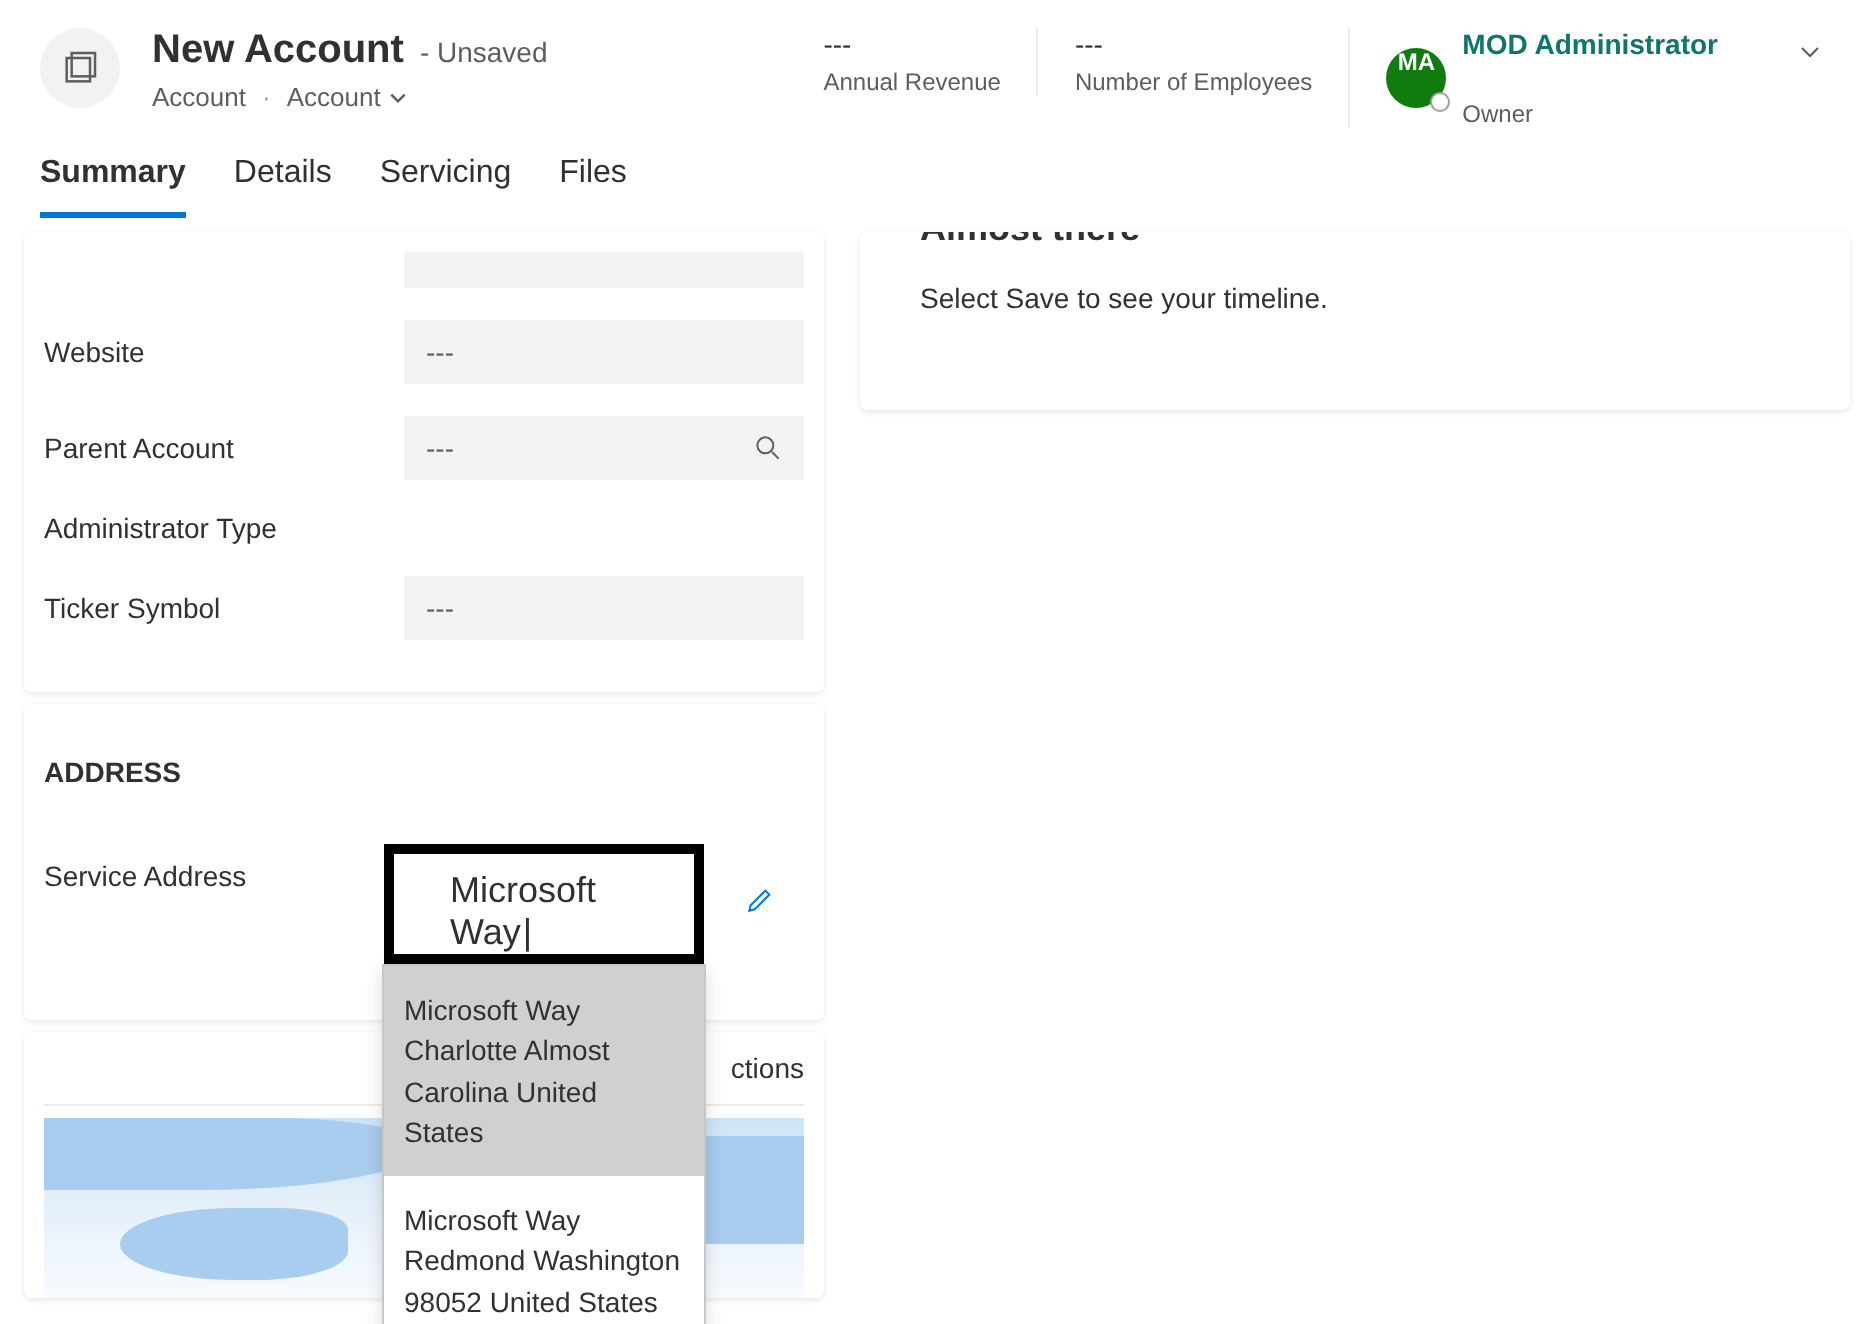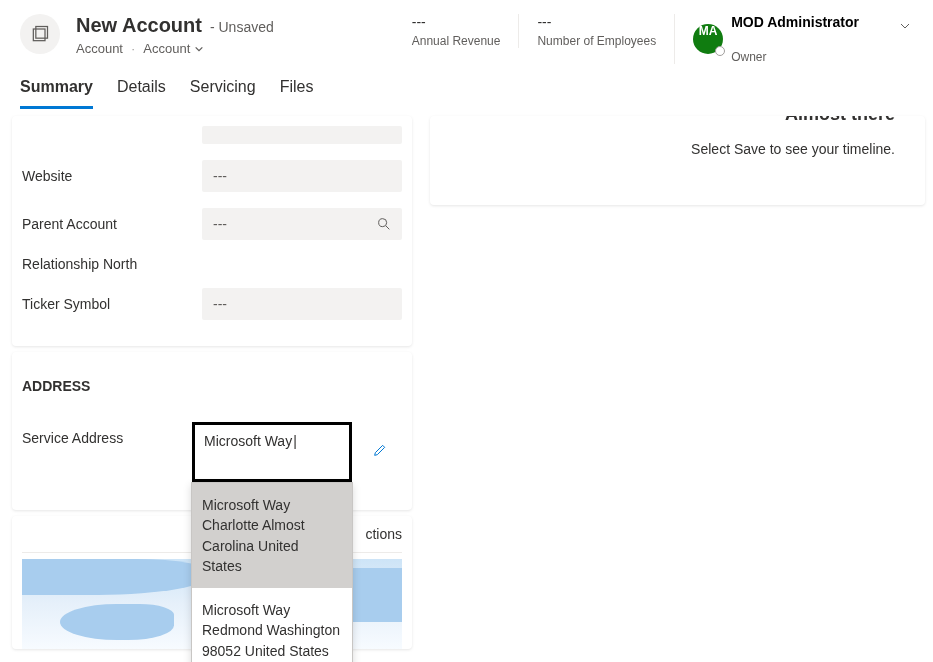--- a/index.html
+++ b/index.html
@@ -37,21 +37,21 @@
     .owner-field { display: flex; align-items: center; gap: 8px; }
     .avatar {
       width: 30px; height: 30px; border-radius: 50%; background: #107c10;
       color: #fff; font-size: 12px; font-weight: 600; display: flex; align-items: flex-start; justify-content: center;
       position: relative;
     }
     .presence {
       position: absolute; bottom: -2px; right: -2px; width: 10px; height: 10px;
       border-radius: 50%; background: #fff; border: 1px solid #a19f9d;
     }
-    .owner-meta .owner-name { color: #000000; font-size: 14px; font-weight: 600; }
+    .owner-meta .owner-name { color: #0f766e; font-size: 14px; font-weight: 600; }
     .owner-meta .owner-label { font-size: 12px; color: #605e5c; margin-top: 20px; }
     .chev-expand { margin-left: 20px; padding-top: 4px; cursor: pointer; }
     .chev-expand svg { width: 16px; height: 16px; stroke: #605e5c; fill: none; stroke-width: 1.5; }
 
     .tabs {
       display: flex; gap: 24px; padding: 14px 20px 0 20px; border-bottom: 1px solid transparent;
     }
     .tab { font-size: 16px; color: #323130; padding-bottom: 10px; cursor: pointer; border-bottom: 3px solid transparent; }
     .tab.active { font-weight: 600; border-bottom-color: #0078d4; }
 
@@ -87,21 +87,21 @@
       position: absolute; right: -4px; top: 34px; width: 26px; height: 26px; background: #0b5394;
       border-radius: 50% 50% 50% 0; transform: rotate(-45deg);
     }
 
     .section-title { font-size: 14px; font-weight: 600; padding: 20px 0 18px 0; }
 
     .addr-field-row { display: flex; align-items: flex-start; padding: 10px 0; }
     .addr-label { width: 170px; padding-top: 8px; }
     .addr-ctrl-wrap { position: relative; }
     .addr-input {
-      width: 160px; height: 60px; border: 3px solid #000000; padding: 8px 9px; font-size: 14px;
+      width: 160px; height: 60px; border: 5px solid #000000; padding: 8px 28px; font-size: 18px;
 
     }
     .addr-input-text::after { content: "|"; animation: none; margin-left: 1px; }
     .edit-icon { position: absolute; right: -36px; top: 20px; cursor: pointer; }
     .edit-icon svg { width: 16px; height: 16px; stroke: #0078d4; fill: none; stroke-width: 1.5; }
 
     .suggestions {
       position: absolute; top: 60px; left: -1px; width: 162px; background: #fff;
       border: 1px solid #c8c6c4; box-shadow: 0 3px 8px rgba(0,0,0,.15); z-index: 10;
     }
@@ -113,21 +113,21 @@
     .map-tab { padding: 4px 0 8px 0; cursor: pointer; border-bottom: 2px solid transparent; }
     .map-tab.active { border-bottom-color: #323130; font-weight: 400;}
     .map-img { width: 100%; height: 90px; margin-top: 6px;
       background: linear-gradient(180deg, #cde4f7 0%, #e6f0fa 50%, #f7fbff 100%);
       position: relative; overflow: hidden;
     }
     .land1 { position:absolute; left:0; top:0; width:50%; height:40%; background:#a8cdee; border-radius: 0 40% 60% 0;}
     .land2 { position:absolute; left:10%; top:50%; width:30%; height:40%; background:#a8cdee; border-radius: 50% 30% 40% 50%;}
     .land3 { position:absolute; right:0; top:10%; width:30%; height:60%; background:#a8cdee; border-radius: 50% 0 0 50%;}
 
-    .timeline-placeholder { text-align: right; padding: 0px 20px 30px 20px; }
+    .timeline-placeholder { text-align: left; padding: 0px 20px 30px 20px; }
     .tl-title { font-size: 18px; font-weight: 600; margin-bottom: 16px; }
     .tl-sub { font-size: 14px; color: #323130;}
 
     .right-col .section-box { margin-top: 6px; padding-top: 0; overflow: hidden;}
     .tl-cut { margin-top: -12px;}
   </style>
 </head>
 <body>
 
 <div class="header">
@@ -214,21 +214,21 @@
             <span>---</span>
             <svg viewBox="0 0 24 24">
                 <circle cx="10" cy="10" r="6"></circle>
                 <path d="M15 15l5 5"></path>
               </svg>
           </div>
         </div>
       </div>
 
       <div class="field-row">
-        <div class="field-label">Relationship North</div>
+        <div class="field-label">Administrator Type</div>
       </div>
 
       <div class="field-row">
         <div class="field-label">Ticker Symbol</div>
         <div class="field-control">
           <div class="ctrl">
               <span>---</span>
             </div>
         </div>
       </div>

